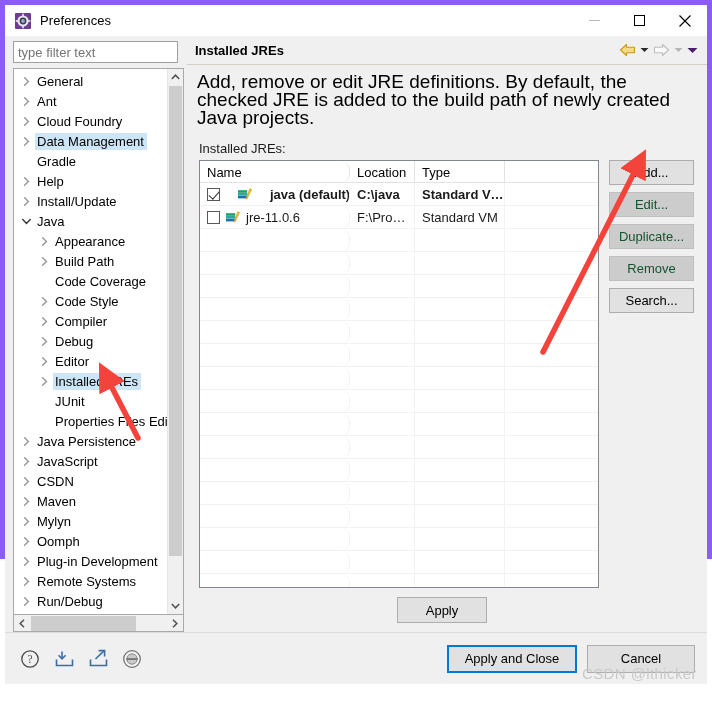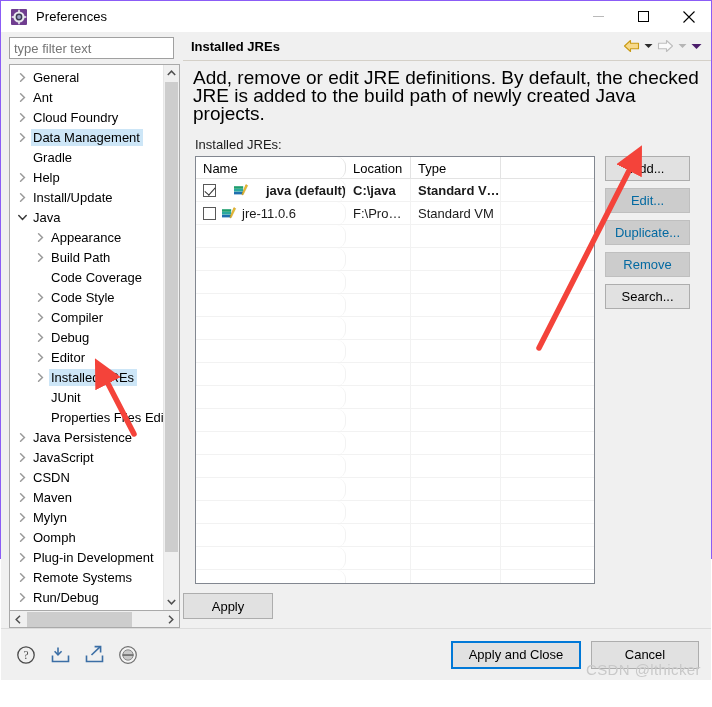--- a/index.html
+++ b/index.html
@@ -10,21 +10,21 @@
     font-size: 13px;
     color: #1a1a1a;
     overflow: hidden;
     background: #ffffff;
   }
 
   #window {
     position: relative;
     width: 712px; height: 559px;
     background: #f0f0f0;
-    border: 1px solid #8b5cf6;
+    border: 5px solid #8b5cf6;
     display: flex;
     flex-direction: column;
   }
 
   
   #titlebar {
     height: 31px;
     background: #ffffff;
     display: flex;
     align-items: center;
@@ -320,31 +320,31 @@
     height: 25px;
     font-family: "Liberation Sans", sans-serif;
     font-size: 13px;
     background: #e1e1e1;
     border: 1px solid #adadad;
     color: #000;
     cursor: default;
     padding: 0;
   }
   .sbtn.disabled {
-    color: #0369a1;
+    color: #14532d;
     background: #cccccc;
     border-color: #bfbfbf;
   }
 
   #apply-row {
     flex: 0 0 auto;
     height: 44px;
     display: flex;
     align-items: center;
-    justify-content: flex-start;
+    justify-content: center;
     padding-right: 10px;
   }
   #apply-btn {
     width: 90px; height: 26px;
     font-family: "Liberation Sans", sans-serif;
     font-size: 13px;
     background: #e1e1e1;
     border: 1px solid #adadad;
     cursor: default;
   }

